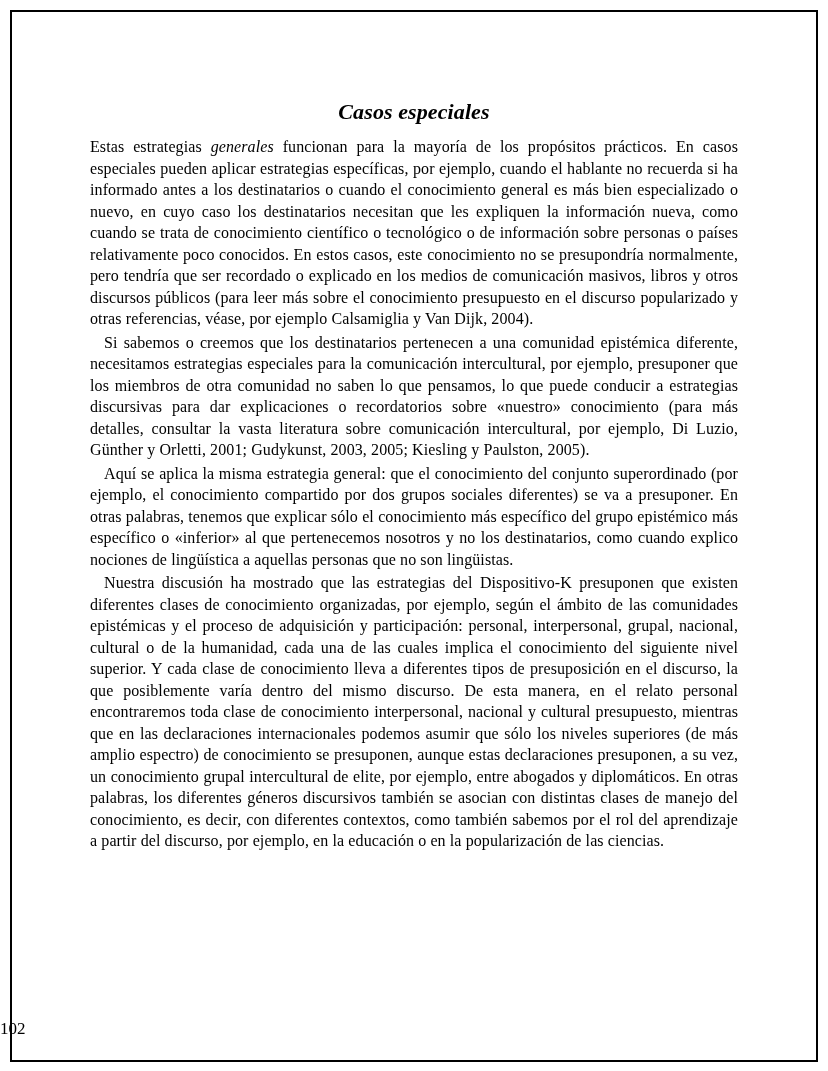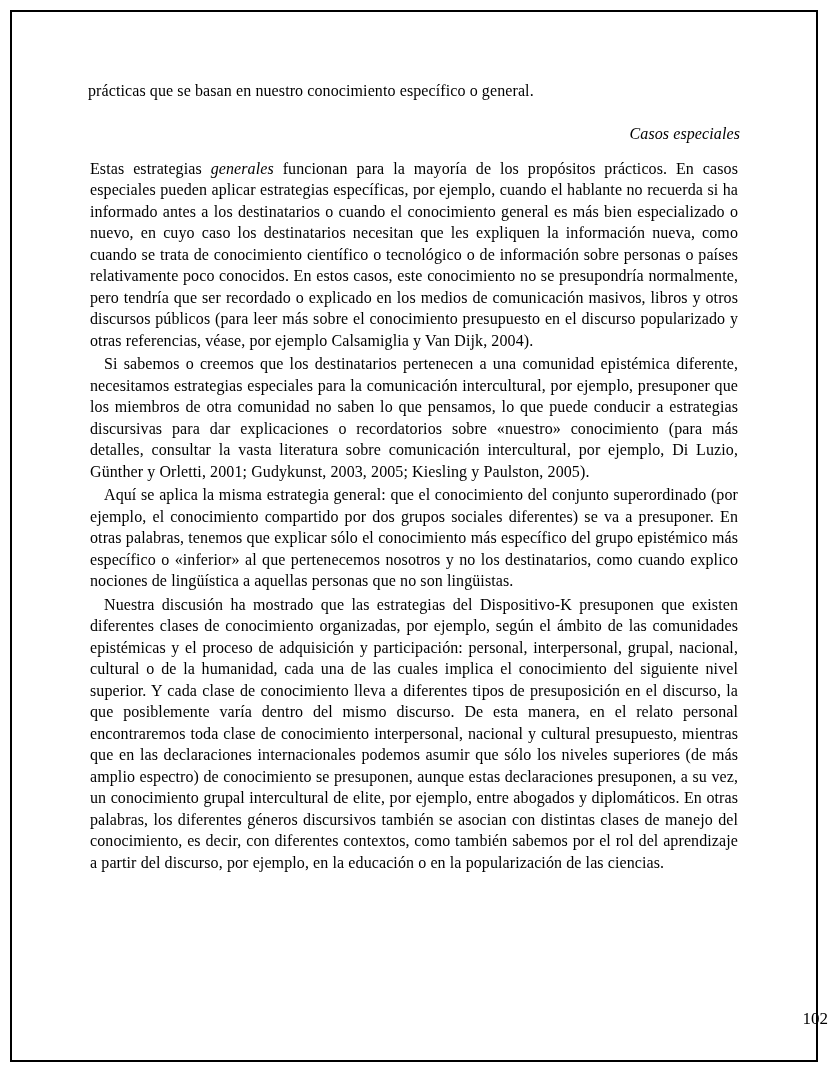--- a/index.html
+++ b/index.html
@@ -34,52 +34,51 @@
     font-size: 16px;
     line-height: 21.5px;
     letter-spacing: 0.1px;
   }
   .intro-para {
     margin: 0;
     text-align: left;
   }
   .section-heading {
     margin: 20px 0 12px 0;
-    font-size: 16px;
-    font-weight: normal;
+    font-size: 22px;
+    font-weight: bold;
     font-style: italic;
-    text-align: right;
+    text-align: center;
     line-height: 24px;
   }
   .para {
     margin: 2px;
   }
   .para.indent {
     text-indent: 14px;
   }
   .para em {
     font-style: italic;
   }
   .page-number {
     position: absolute;
-    bottom: 42px;
+    bottom: 32px;
     left: 0;
     width: 100%;
-    text-align: right;
+    text-align: left;
     font-size: 17px;
   }
 </style>
 </head>
 <body>
 
 <div class="page-frame"></div>
 
 <div class="content">
 
-  <p class="intro-para">prácticas que se basan en nuestro conocimiento específico o general.</p>
 
   <h2 class="section-heading">Casos especiales</h2>
 
   <p class="para"><span>Estas estrategias </span><em>generales</em><span> funcionan para la mayoría de los propósitos prácticos. En casos especiales pueden aplicar estrategias específicas, por ejemplo, cuando el hablante no recuerda si ha informado antes a los destinatarios o cuando el conocimiento general es más bien especializado o nuevo, en cuyo caso los destinatarios necesitan que les expliquen la información nueva, como cuando se trata de conocimiento científico o tecnológico o de información sobre personas o países relativamente poco conocidos. En estos casos, este conocimiento no se presupondría normalmente, pero tendría que ser recordado o explicado en los medios de comunicación masivos, libros y otros discursos públicos (para leer más sobre el conocimiento presupuesto en el discurso popularizado y otras referencias, véase, por ejemplo Calsamiglia y Van Dijk, 2004).</span></p>
 
   <p class="para indent">Si sabemos o creemos que los destinatarios pertenecen a una comunidad epistémica diferente, necesitamos estrategias especiales para la comunicación intercultural, por ejemplo, presuponer que los miembros de otra comunidad no saben lo que pensamos, lo que puede conducir a estrategias discursivas para dar explicaciones o recordatorios sobre «nuestro» conocimiento (para más detalles, consultar la vasta literatura sobre comunicación intercultural, por ejemplo, Di Luzio, Günther y Orletti, 2001; Gudykunst, 2003, 2005; Kiesling y Paulston, 2005).</p>
 
   <p class="para indent">Aquí se aplica la misma estrategia general: que el conocimiento del conjunto superordinado (por ejemplo, el conocimiento compartido por dos grupos sociales diferentes) se va a presuponer. En otras palabras, tenemos que explicar sólo el conocimiento más específico del grupo epistémico más específico o «inferior» al que pertenecemos nosotros y no los destinatarios, como cuando explico nociones de lingüística a aquellas personas que no son lingüistas.</p>
 
   <p class="para indent">Nuestra discusión ha mostrado que las estrategias del Dispositivo-K presuponen que existen diferentes clases de conocimiento organizadas, por ejemplo, según el ámbito de las comunidades epistémicas y el proceso de adquisición y participación: personal, interpersonal, grupal, nacional, cultural o de la humanidad, cada una de las cuales implica el conocimiento del siguiente nivel superior. Y cada clase de conocimiento lleva a diferentes tipos de presuposición en el discurso, la que posiblemente varía dentro del mismo discurso. De esta manera, en el relato personal encontraremos toda clase de conocimiento interpersonal, nacional y cultural presupuesto, mientras que en las declaraciones internacionales podemos asumir que sólo los niveles superiores (de más amplio espectro) de conocimiento se presuponen, aunque estas declaraciones presuponen, a su vez, un conocimiento grupal intercultural de elite, por ejemplo, entre abogados y diplomáticos. En otras palabras, los diferentes géneros discursivos también se asocian con distintas clases de manejo del conocimiento, es decir, con diferentes contextos, como también sabemos por el rol del aprendizaje a partir del discurso, por ejemplo, en la educación o en la popularización de las ciencias.</p>

